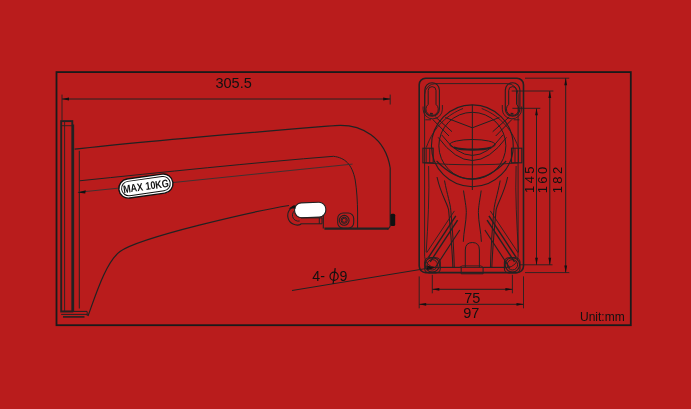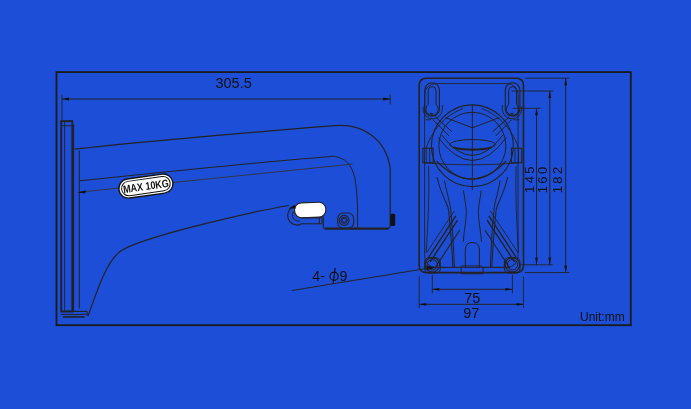--- a/index.html
+++ b/index.html
@@ -1,16 +1,16 @@
 <!DOCTYPE html>
 <html><head>
 <meta charset="utf-8">
 <style>
   html,body{margin:0;padding:0;background:#ffffff;}
-  #stage{position:relative;width:691px;height:409px;background:#1d4ed8;overflow:hidden;}
+  #stage{position:relative;width:691px;height:409px;background:#b91c1c;overflow:hidden;}
   svg{position:absolute;left:0;top:0;}
   text{font-family:"Liberation Sans",sans-serif;fill:#111;}
 </style>
 </head>
 <body>
 <div id="stage">
 <svg width="691" height="409" viewBox="0 0 691 409">
 
   <rect x="56.5" y="72.1" width="574.3" height="253.1" fill="none" stroke="#1a1a1a" stroke-width="1.8"></rect>
 

